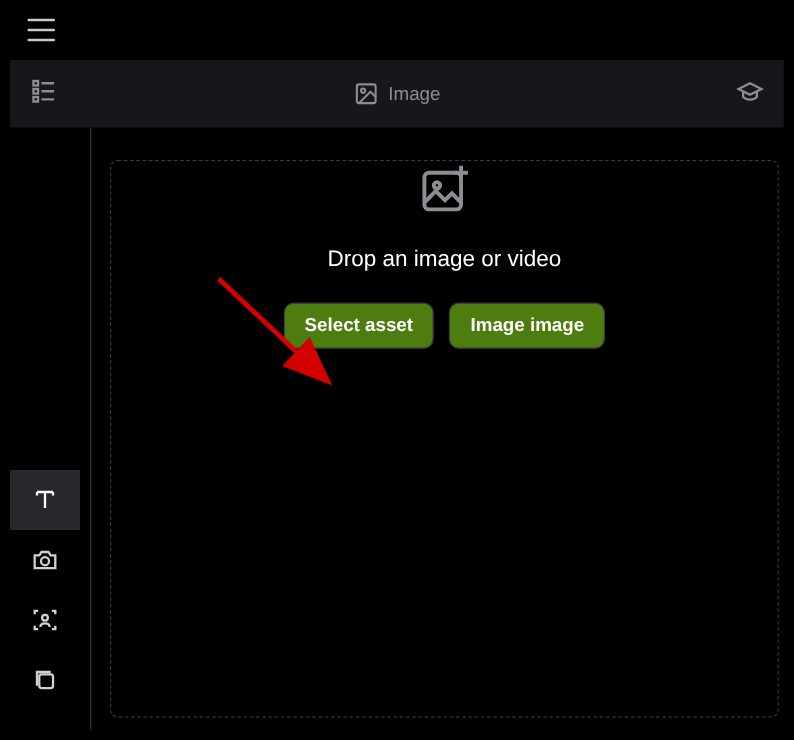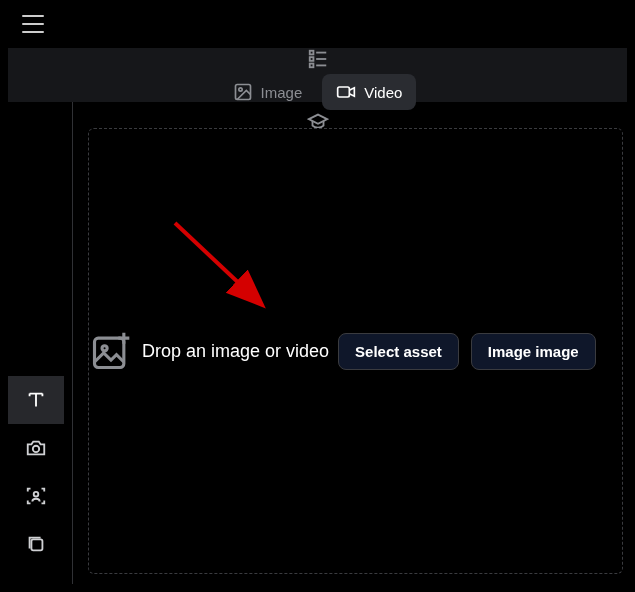--- a/index.html
+++ b/index.html
@@ -31,21 +31,20 @@
       background: #ccc;
       border-radius: 1px;
     }
     .tabs-bar {
       height: 54px;
       background: #16171a;
       display: flex;
       align-items: center;
       padding: 0 16px;
       margin: 0 8px;
-      flex-direction: column;
     }
     .grid-icon {
       width: 22px;
       height: 22px;
       cursor: pointer;
     }
     .tabs-center {
       flex: 1;
       display: flex;
       justify-content: center;
@@ -116,44 +115,44 @@
     .canvas {
       position: absolute;
       left: 80px;
       top: 26px;
       right: 4px;
       bottom: 10px;
       border: 1px dashed #3a3b3f;
       border-radius: 6px;
       background: #000;
       display: flex;
-      flex-direction: row;
+      flex-direction: column;
       align-items: center;
       justify-content: flex-start;
-      gap: 9px;
+      gap: 24px;
     }
     .drop-icon {
       width: 44px;
       height: 44px;
       color: #8c8e93;
     }
     .drop-text {
       font-size: 18px;
       font-weight: 500;
       color: #fff;
     }
     .btn-row {
       display: flex;
       gap: 12px;
     }
     .btn {
       padding: 9px 16px;
       border: 1px solid #3a3b3f;
       border-radius: 8px;
-      background: #0f172a;
+      background: #4d7c0f;
       color: #fff;
       font-size: 15px;
       font-weight: 600;
       cursor: pointer;
     }
     .arrow {
       position: absolute;
       left: 170px;
       top: 218px;
       pointer-events: none;
@@ -182,27 +181,20 @@
     </svg>
   </div>
   <div class="tabs-center">
     <div class="tab">
       <svg width="20" height="20" viewBox="0 0 24 24" fill="none" stroke="#8c8e93" stroke-width="2">
         <rect x="3" y="3" width="18" height="18" rx="2"></rect>
         <circle cx="9" cy="9" r="2"></circle>
         <path d="M21 15l-5-5L5 21"></path>
       </svg>
       <span>Image</span>
-    </div>
-    <div class="tab active">
-      <svg width="20" height="20" viewBox="0 0 24 24" fill="none" stroke="#fff" stroke-width="2">
-        <rect x="2" y="6" width="14" height="12" rx="2"></rect>
-        <path d="M16 10l6-3v10l-6-3"></path>
-      </svg>
-      <span>Video</span>
     </div>
   </div>
   <div>
     <svg class="grad-cap" viewBox="0 0 24 24" fill="none" stroke="#8c8e93" stroke-width="2">
       <path d="M2 10l10-5 10 5-10 5z"></path>
       <path d="M6 12v5c3 3 9 3 12 0v-5"></path>
     </svg>
   </div>
 </div>
 

